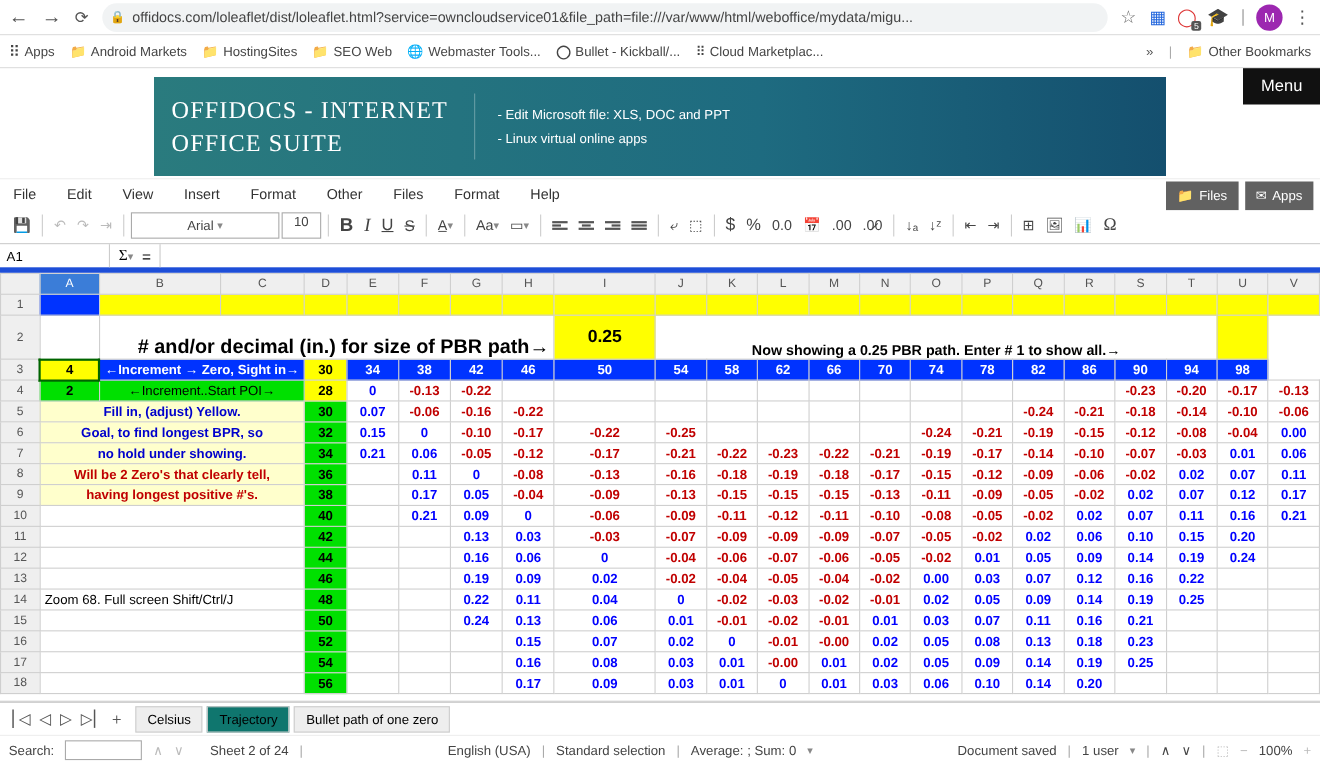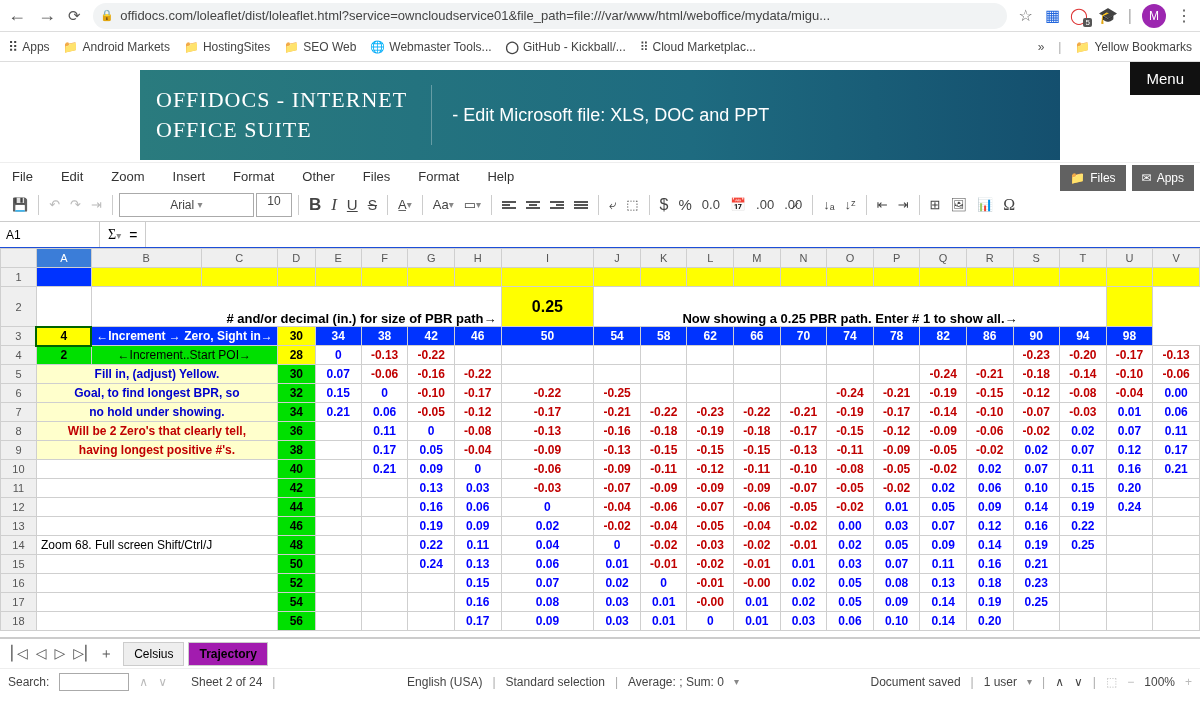--- a/index.html
+++ b/index.html
@@ -13,72 +13,72 @@
 .browser-icons { display: flex; align-items: center; gap: 10px; font-size: 16px; }
 .avatar { width: 24px; height: 24px; border-radius: 50%; background: #9c27b0; color: #fff; display: flex; align-items: center; justify-content: center; font-size: 12px; }
 .bookmarks-bar { height: 30px; display: flex; align-items: center; padding: 0 8px; gap: 14px; border-bottom: 1px solid #ddd; font-size: 12px; }
 .bm-item { display: flex; align-items: center; gap: 4px; color: #444; cursor: pointer; }
 .bm-item .folder { color: #888; }
 .apps-icon { font-size: 14px; }
 .banner-wrap { display: flex; }
 .banner { margin: 8px auto 2px; width: 920px; height: 90px; background: linear-gradient(90deg, #2a7b7e 0%, #1e6b80 60%, #144f6e 100%); display: flex; align-items: center; padding: 0 16px; position: relative; }
 .banner-left { color: #fff; font-family: Georgia, serif; font-size: 22px; letter-spacing: 1px; border-right: 1px solid rgba(255,255,255,0.3); padding-right: 24px; }
 .banner-left div { padding: 2px 0; }
-.banner-mid { color: #fff; font-size: 18px; padding-left: 20px; }
+.banner-mid { color: #fff; font-size: 12px; padding-left: 20px; }
 .banner-mid div { padding: 4px 0; }
 .enter-btn { position: absolute; right: 24px; background: #ffcf33; color: #333; font-weight: bold; padding: 12px 34px; cursor: pointer; font-size: 13px; }
 .menu-corner { position: absolute; top: 62px; right: 0; background: #111; color: #fff; padding: 8px 16px; font-size: 15px; cursor: pointer; }
 .menubar { display: flex; align-items: center; padding: 6px 12px 4px; gap: 28px; font-size: 13px; color: #333; position: relative; border-top: 1px solid #eee; }
 .menubar span { cursor: pointer; }
 .right-btns { position: absolute; right: 6px; top: 2px; display: flex; gap: 6px; }
 .rbtn { background: #616161; color: #fff; padding: 6px 10px; display: flex; align-items: center; gap: 5px; font-size: 12px; cursor: pointer; }
 .toolbar { display: flex; align-items: center; padding: 2px 8px; gap: 2px; border-bottom: 1px solid #ccc; height: 34px; font-size: 13px; color: #444; }
 .toolbar .sep { width: 1px; height: 20px; background: #ccc; margin: 0 4px; }
 .toolbar .tb { padding: 2px 4px; cursor: pointer; display: inline-flex; align-items: center; }
 .font-name { border: 1px solid #aaa; width: 135px; height: 24px; display: flex; align-items: center; justify-content: center; font-size: 12px; }
 .font-size { border: 1px solid #aaa; width: 36px; height: 24px; text-align: center; font-size: 12px; }
 .bold { font-weight: bold; font-size: 17px; }
 .italic { font-style: italic; font-family: serif; font-size: 17px; }
 .underline { text-decoration: underline; font-size: 15px; }
 .strike { text-decoration: line-through; font-size: 14px; }
-.formula-row { display: flex; align-items: center; border-bottom: 1px solid #1d4ed8; height: 26px; }
+.formula-row { display: flex; align-items: center; border-bottom: 5px solid #1d4ed8; height: 26px; }
 .cell-ref { width: 100px; border-right: 1px solid #ccc; height: 100%; display: flex; align-items: center; padding: 0 6px; font-size: 12px; }
 .fx-btns { display: flex; align-items: center; gap: 8px; padding: 0 8px; font-size: 14px; }
 .formula-input { flex: 1; border-left: 1px solid #ccc; height: 100%; margin-right: 330px; }
 .grid-wrap { position: relative; overflow: hidden; height: 390px; border-bottom: 1px solid #ccc; }
 table.sheet { border-collapse: collapse; font-size: 12px; }
 table.sheet th, table.sheet td { border: 1px solid #cfcfcf; height: 19px; padding: 0 4px; text-align: center; white-space: nowrap; }
 table.sheet th { background: #efefef; font-weight: normal; font-size: 11px; color: #555; }
 th.row-h { width: 38px; }
 th.col-A { width: 60px; }
 th.col-B { width: 98px; }
 th.col-C { width: 68px; }
 th.col-D { width: 40px; }
 th.col-std { width: 48px; }
 th.col-A.selected { background: #3b7dd8; color: #fff; }
 .row-label-row td { background: #0033ff; color: #fff; font-weight: bold; }
 .row-label-row .r3a { background: #ffff00; color: #000; font-weight: bold; border: 2px solid #006400; }
 .r3d { background: #ffff00 !important; color: #000 !important; }
 .r4a { background: #00e000; color: #000; font-weight: bold; text-align: center; }
 .r4bc { background: #00e000; color: #000; }
 .r4d { background: #ffff00; font-weight: bold; color: #000; }
-.title-cell { font-weight: bold; font-size: 13px; color: #000; text-align: right; padding-right: 6px; }
+.title-cell { font-weight: bold; font-size: 18px; color: #000; text-align: right; padding-right: 6px; }
 .big025 { background: #ffff00; font-weight: bold; font-size: 16px; width: 100px; }
 .msg-right { font-weight: bold; font-size: 13px; text-align: center; color: #000; }
 .guide-yellow { background: #ffffcc; color: #0000cc; font-weight: bold; }
 .guide-red { color: #c00000; }
 .dcol { background: #00e000; font-weight: bold; }
 .pos { color: #0000ff; font-weight: bold; }
 .neg { color: #c00000; font-weight: bold; }
 .zero { color: #0000ff; font-weight: bold; }
 .tabs-row { display: flex; align-items: center; border-top: 1px solid #ccc; height: 30px; padding: 0 4px; gap: 4px; }
 .tabs-nav { display: flex; gap: 8px; padding: 0 6px; font-size: 14px; color: #555; }
 .tabs-nav span { cursor: pointer; }
 .sheet-tab { background: #eee; padding: 4px 10px; border: 1px solid #ccc; font-size: 12px; cursor: pointer; }
-.sheet-tab.active { background: #a21caf; font-weight: bold; }
+.sheet-tab.active { background: #0f766e; font-weight: normal; }
 .status-row { display: flex; align-items: center; height: 26px; font-size: 12px; color: #444; padding: 0 8px; justify-content: space-between; border-top: 1px solid #eee; }
 .status-left, .status-mid, .status-right { display: flex; align-items: center; gap: 10px; }
 .search-box { border: 1px solid #aaa; width: 70px; height: 18px; }
 .status-sep { color: #aaa; }
 .tri { font-size: 10px; color: #888; }
 .align-icon { display: inline-flex; flex-direction: column; gap: 1px; width: 14px; }
 .align-icon span { display: block; height: 2px; background: #555; }
 </style>
 </head>
 <body>
@@ -118,52 +118,53 @@
   <span class="bm-item">
       <span class="folder">📁</span>
       <span>SEO Web</span>
     </span>
   <span class="bm-item">
       <span>🌐</span>
       <span>Webmaster Tools...</span>
     </span>
   <span class="bm-item">
       <span style="font-weight:bold;">◯</span>
-      <span>GitHub - Kickball/...</span>
+      <span>Bullet - Kickball/...</span>
     </span>
   <span class="bm-item">
       <span>⠿</span>
       <span>Cloud Marketplac...</span>
     </span>
   <span style="flex:1"></span>
   <span style="color:#555;">»</span>
   <span class="status-sep">|</span>
   <span class="bm-item">
       <span class="folder">📁</span>
-      <span>Yellow Bookmarks</span>
+      <span>Other Bookmarks</span>
     </span>
 </div>
 
 <div class="banner-wrap">
 <div class="banner">
   <div class="banner-left">
     <div>OFFIDOCS - INTERNET</div>
     <div>OFFICE SUITE</div>
   </div>
   <div class="banner-mid">
     <div>- Edit Microsoft file: XLS, DOC and PPT</div>
+    <div>- Linux virtual online apps</div>
   </div>
 </div>
 </div>
 <div class="menu-corner">Menu</div>
 
 <div class="menubar">
   <span>File</span>
   <span>Edit</span>
-  <span>Zoom</span>
+  <span>View</span>
   <span>Insert</span>
   <span>Format</span>
   <span>Other</span>
   <span>Files</span>
   <span>Format</span>
   <span>Help</span>
   <div class="right-btns">
     <div class="rbtn">
         <span>📁</span>
         <span>Files</span>
@@ -728,20 +729,21 @@
 <div class="tabs-row">
   <div class="tabs-nav">
     <span>⎢◁</span>
     <span>◁</span>
     <span>▷</span>
     <span>▷⎢</span>
     <span>＋</span>
   </div>
   <div class="sheet-tab">Celsius</div>
   <div class="sheet-tab active">Trajectory</div>
+  <div class="sheet-tab">Bullet path of one zero</div>
 </div>
 
 <div class="status-row">
   <div class="status-left">
     <span>Search:</span>
     <div class="search-box"></div>
     <span style="color:#bbb;">∧</span>
     <span style="color:#bbb;">∨</span>
     <span style="margin-left:14px;">Sheet 2 of 24</span>
     <span class="status-sep">|</span>

